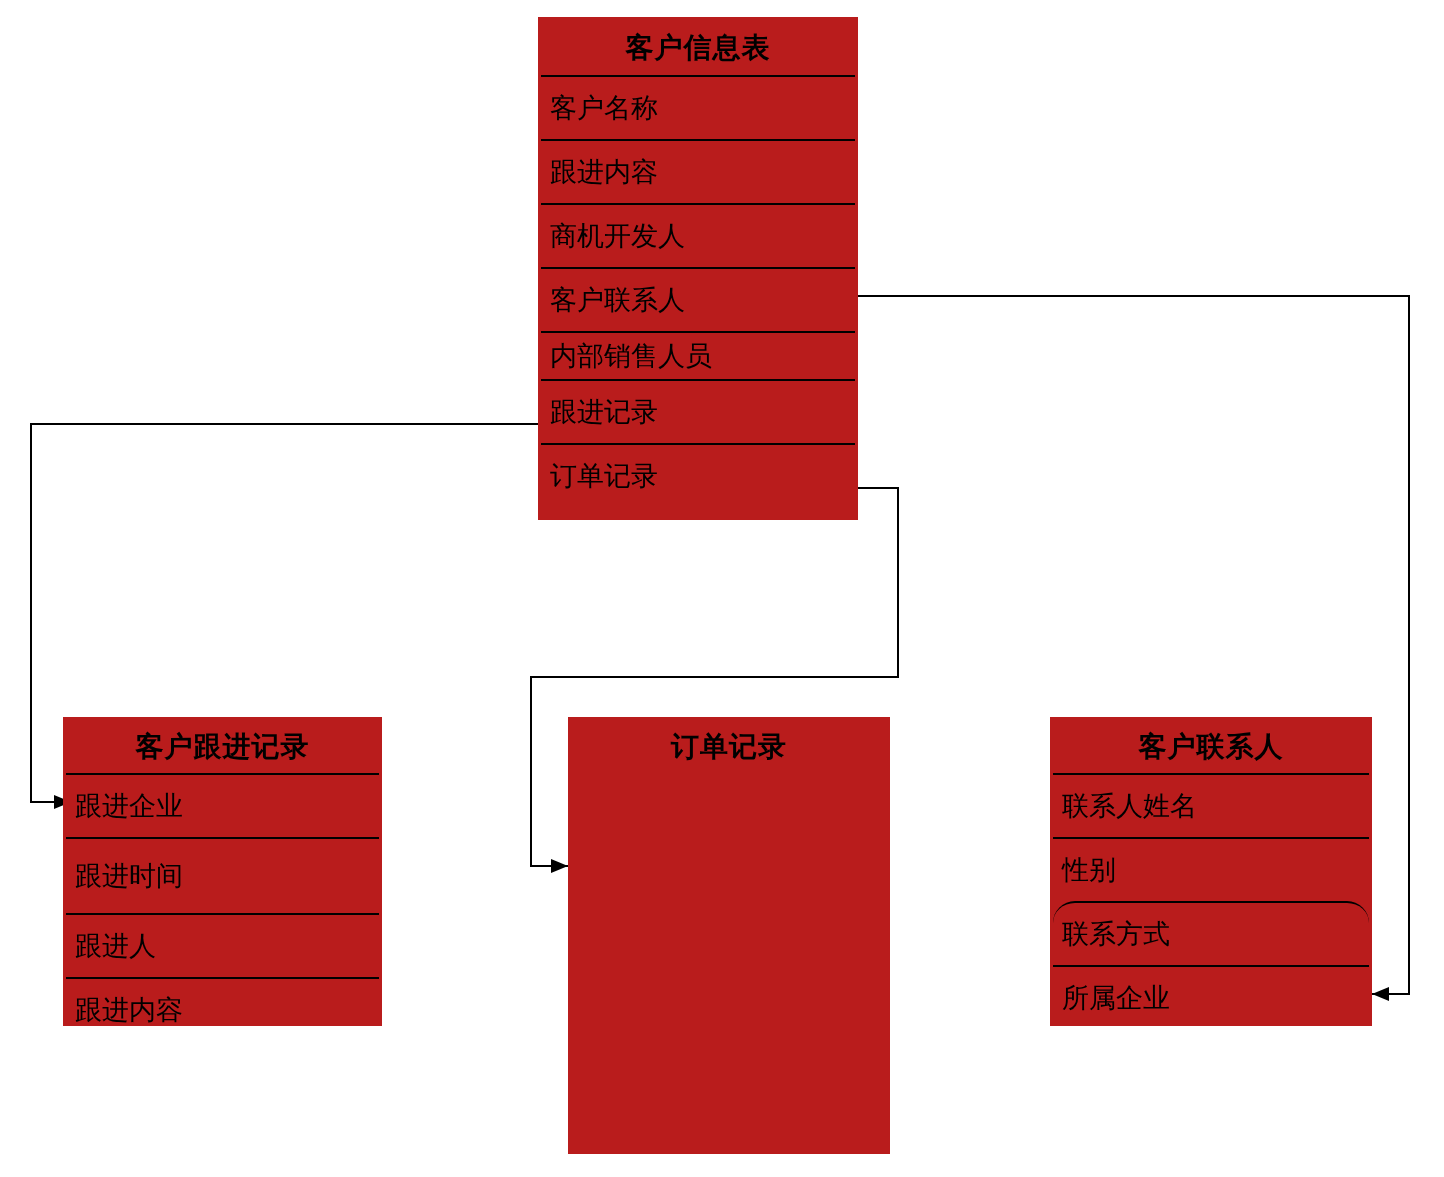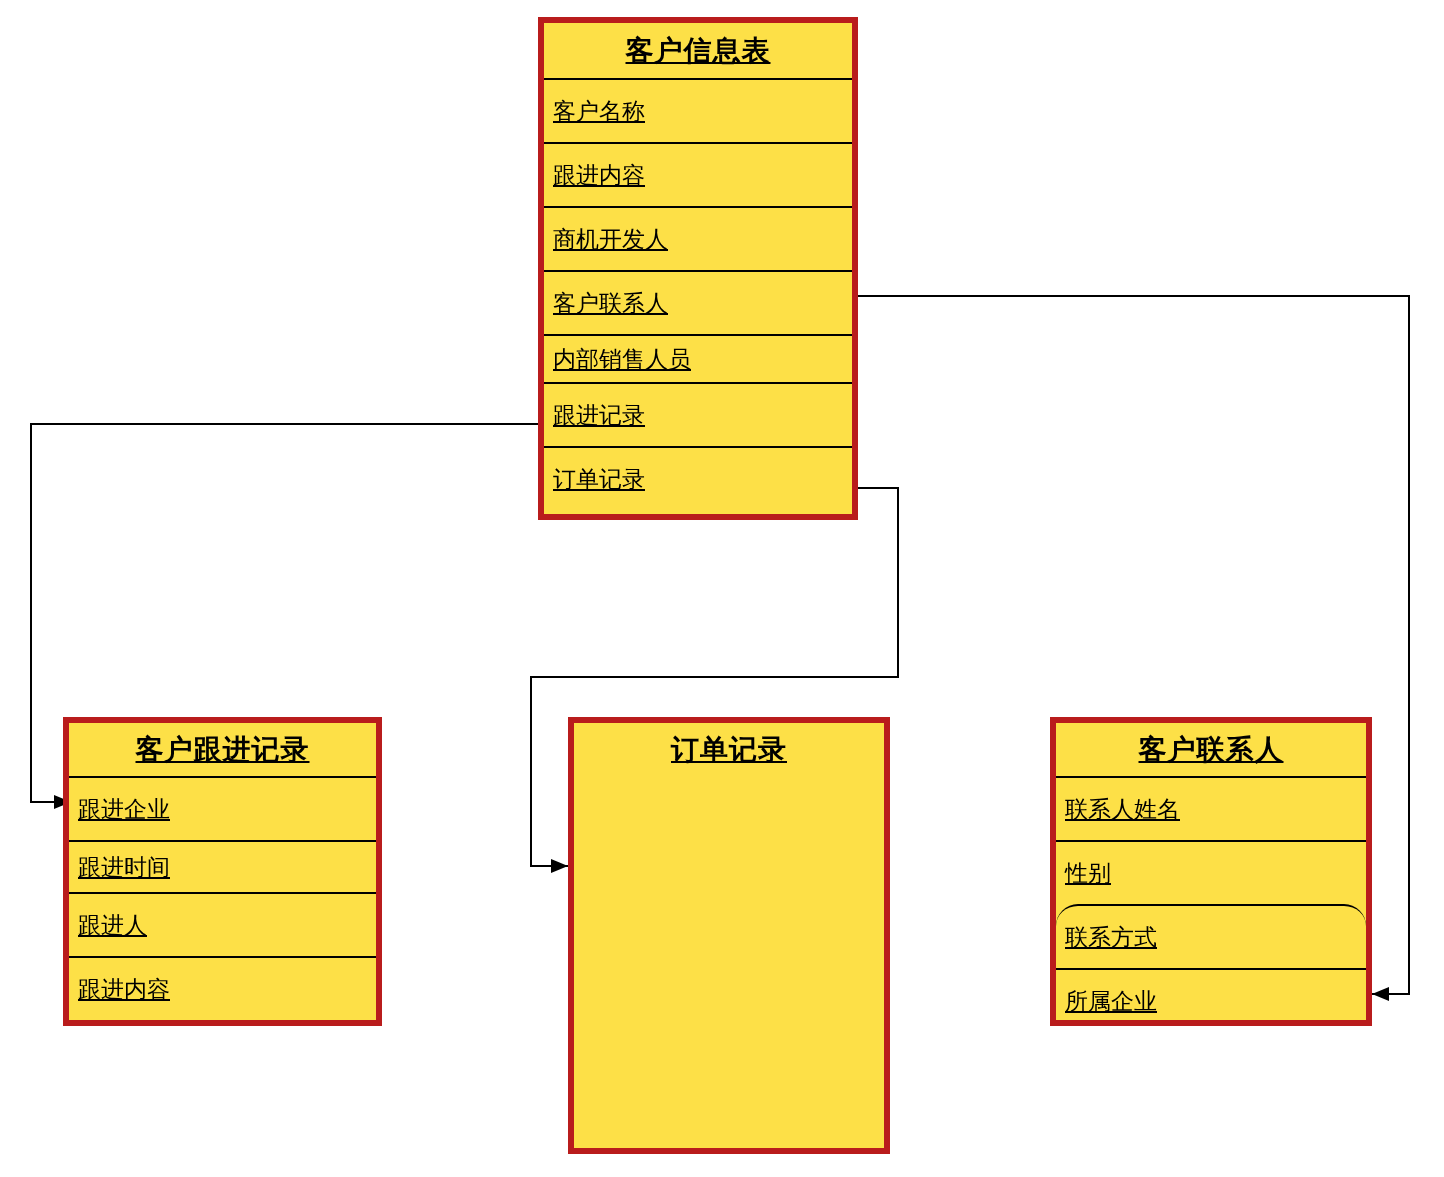--- a/index.html
+++ b/index.html
@@ -19,23 +19,22 @@
     position: absolute;
     left: 0;
     top: 0;
     width: 1444px;
     height: 1177px;
     pointer-events: none;
   }
   .entity-table {
     position: absolute;
     box-sizing: border-box;
-    border: 6px solid #b91c1c;
-    background: #fde047;
-    text-decoration: underline;
+    border: 3px solid #b91c1c;
+    background: #b91c1c;
   }
   .table-header {
     box-sizing: border-box;
     display: flex;
     align-items: center;
     justify-content: center;
     font-size: 28px;
     font-weight: bold;
     color: #000000;
     letter-spacing: 1px;
@@ -44,21 +43,21 @@
   }
   .table-rows {
     display: block;
   }
   .table-row {
     box-sizing: border-box;
     border-top: 2px solid #000000;
     display: flex;
     align-items: center;
     padding-left: 9px;
-    font-size: 23px;
+    font-size: 27px;
     color: #000000;
     white-space: nowrap;
     overflow: hidden;
   }
 </style>
 </head>
 <body>
 
 <div id="canvas">
 
@@ -81,21 +80,21 @@
         <div class="table-row" style="height: 48px;">内部销售人员</div>
         <div class="table-row" style="height: 64px;">跟进记录</div>
         <div class="table-row" style="height: 64px;">订单记录</div>
       </div>
   </div>
 
   <div class="entity-table" style="left: 63px; top: 717px; width: 319px; height: 309px;">
     <div class="table-header" style="height: 53px;">客户跟进记录</div>
     <div class="table-rows">
         <div class="table-row" style="height: 64px;">跟进企业</div>
-        <div class="table-row" style="height: 52px;">跟进时间</div>
+        <div class="table-row" style="height: 76px;">跟进时间</div>
         <div class="table-row" style="height: 64px;">跟进人</div>
         <div class="table-row" style="height: 64px;">跟进内容</div>
       </div>
   </div>
 
   <div class="entity-table" style="left: 568px; top: 717px; width: 322px; height: 437px;">
     <div class="table-header" style="height: 53px;">订单记录</div>
   </div>
 
   <div class="entity-table" style="left: 1050px; top: 717px; width: 322px; height: 309px;">

